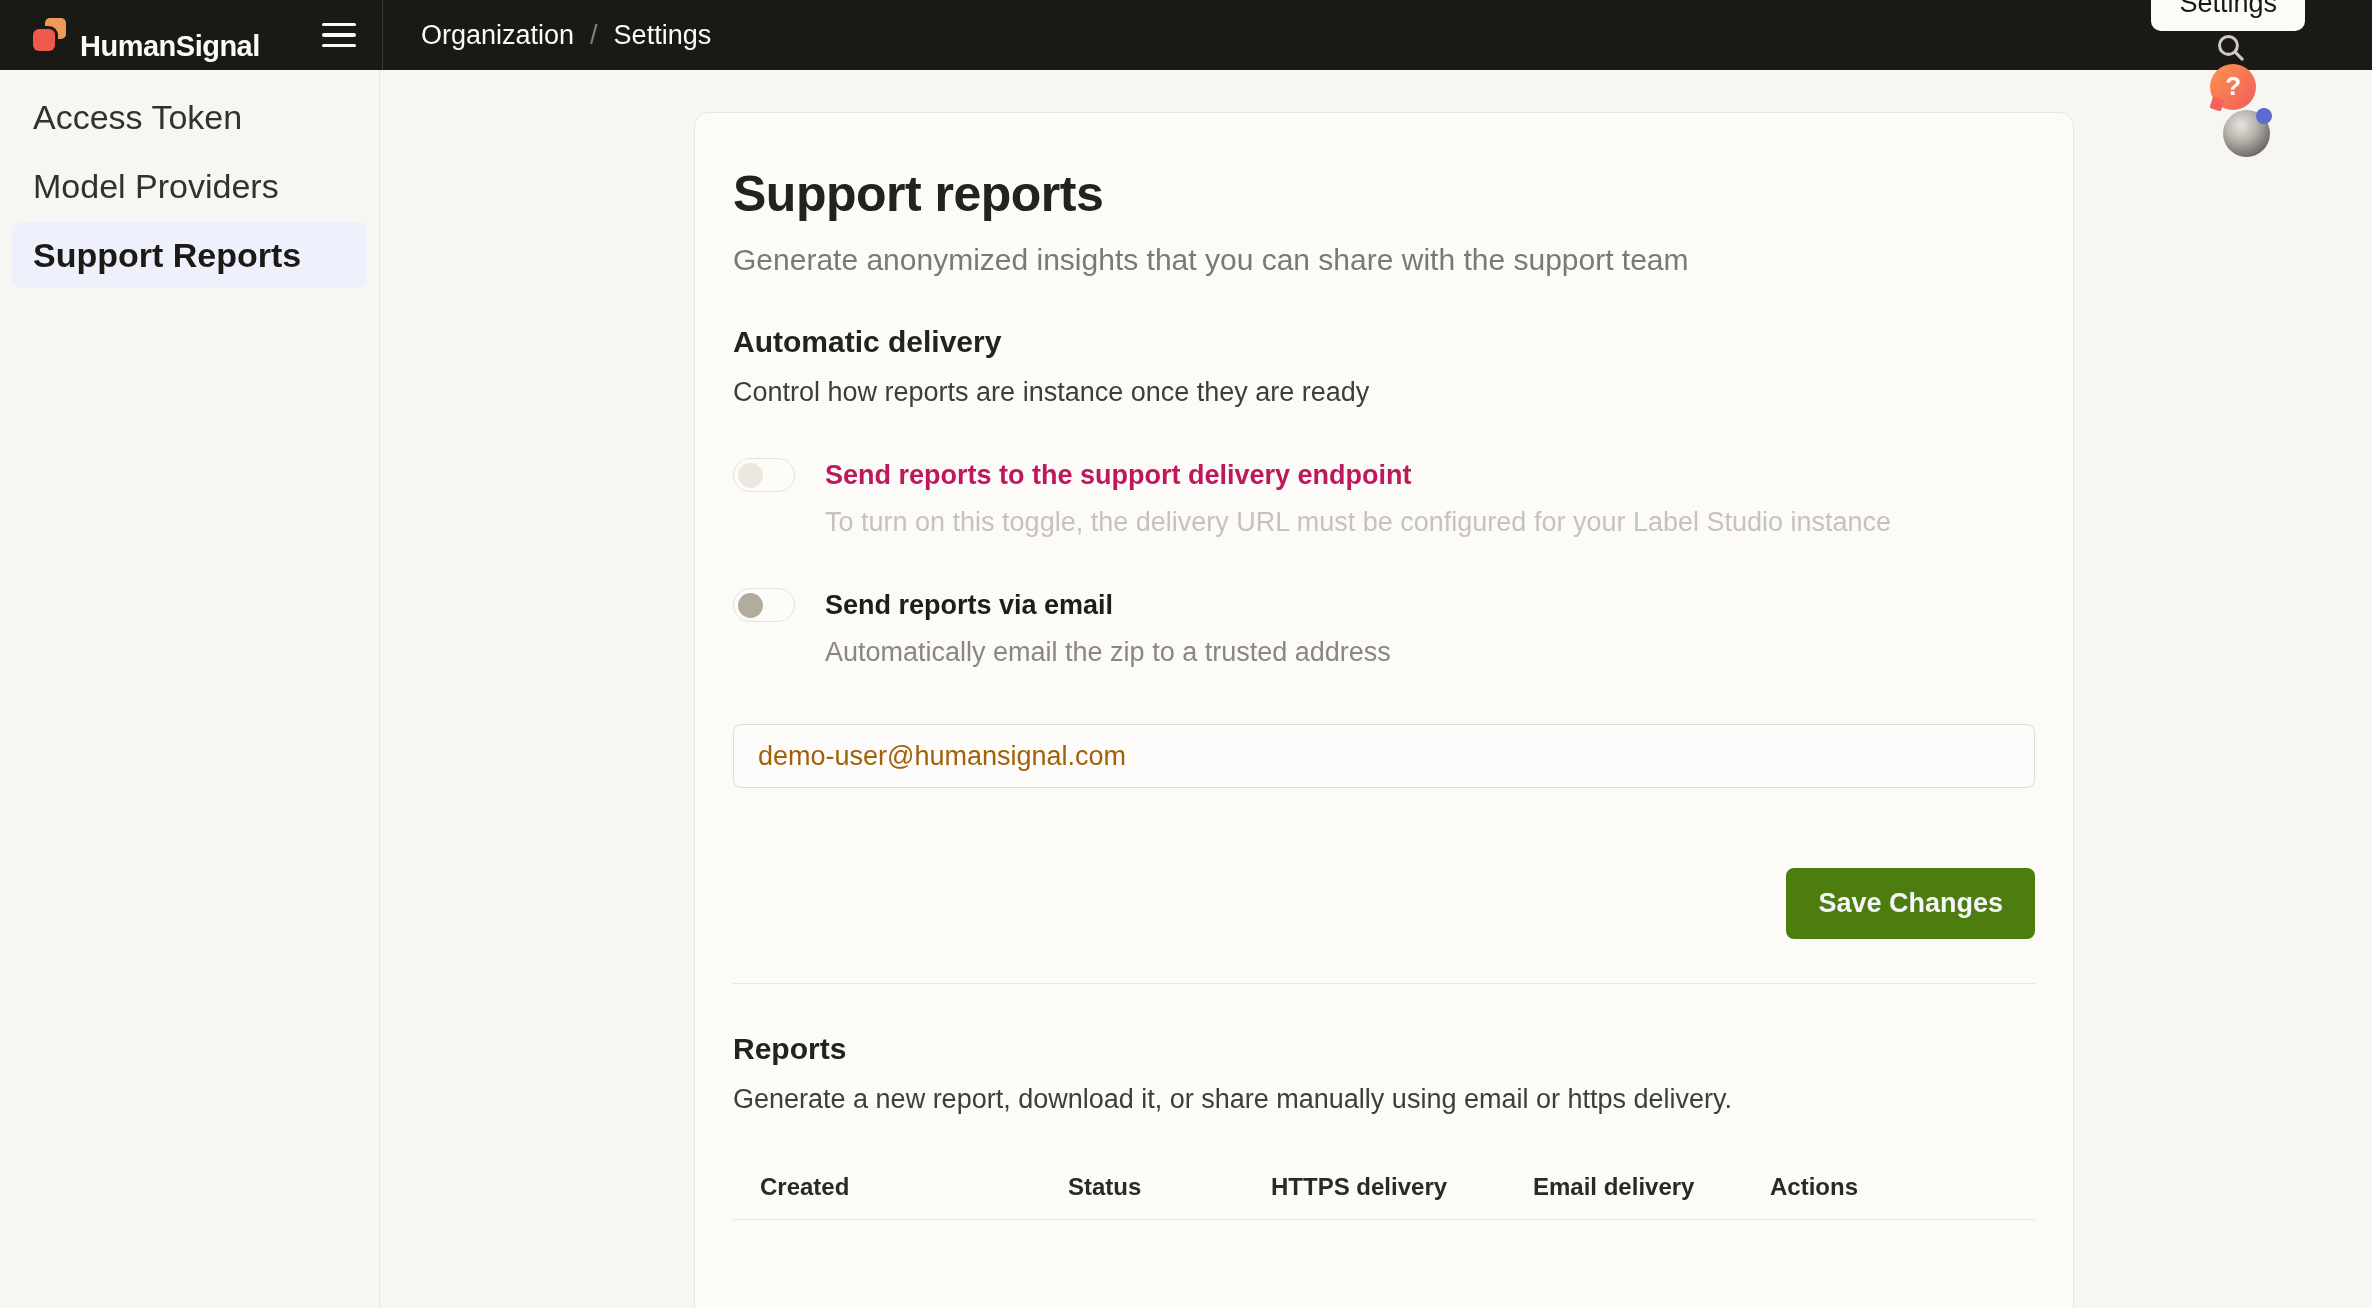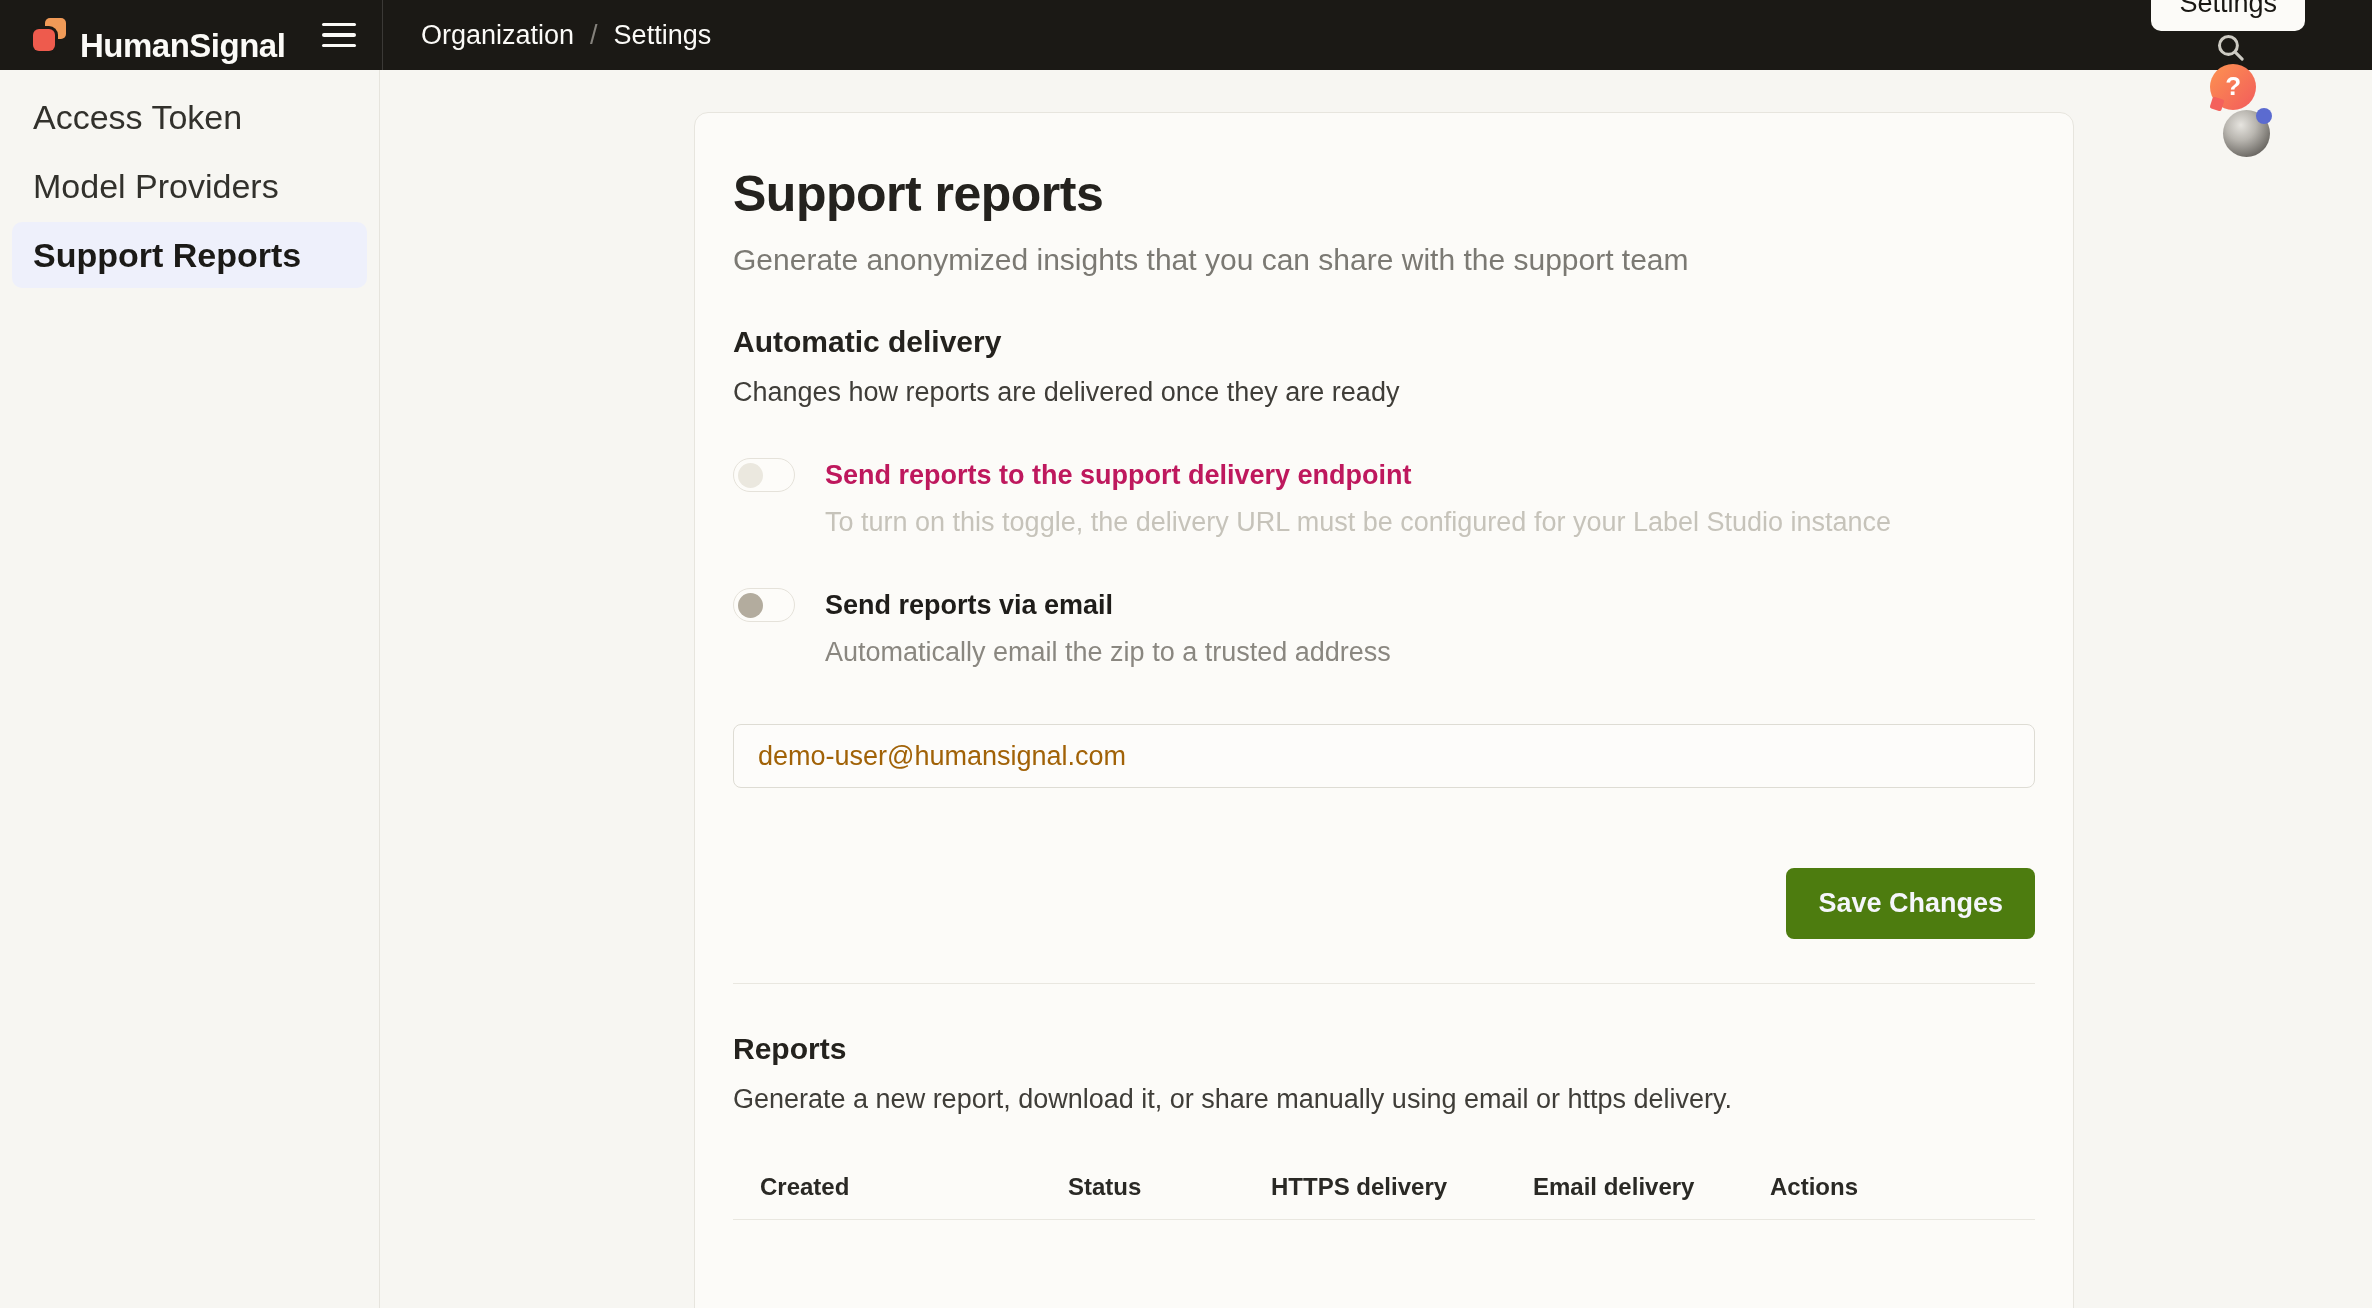--- a/index.html
+++ b/index.html
@@ -23,21 +23,21 @@
   .logo { display: flex; align-items: center; gap: 12px; }
   .logo-mark { position: relative; width: 38px; height: 38px; flex: 0 0 auto; }
   .logo-sq-orange {
     position: absolute; right: 2px; top: 2px; width: 21px; height: 21px;
     border-radius: 5px; background: #f09a57;
   }
   .logo-sq-red {
     position: absolute; left: 3px; bottom: 3px; width: 22px; height: 22px;
     border-radius: 6px; background: #ee5b4d; box-shadow: 0 0 0 3px #1b1915;
   }
-  .logo-text { font-size: 33px; font-weight: 600; color: #fbfaf7; letter-spacing: -0.5px; margin-top: 22px; }
+  .logo-text { font-size: 29px; font-weight: 600; color: #fbfaf7; letter-spacing: -0.5px; margin-top: 22px; }
   .hamburger { margin-left: auto; width: 34px; display: flex; flex-direction: column; gap: 7px; cursor: pointer; background: none; border: none; padding: 4px 0; }
   .hamburger span { display: block; height: 3.5px; border-radius: 2px; background: #fbfaf7; }
 
   .breadcrumb { display: flex; align-items: center; gap: 16px; margin-left: 38px; font-size: 27px; }
   .breadcrumb .crumb { color: #fbfaf7; cursor: pointer; }
   .breadcrumb .sep { color: #85827c; }
 
   .topbar-right { margin-left: auto; display: flex; align-items: center; padding-right: 26px; flex-direction: column; }
   .nav-link { font-size: 27px; color: #f4f3ef; margin-right: 48px; background: none; border: none; cursor: pointer; font-family: inherit; font-weight: 500; }
   .nav-pill {
@@ -194,21 +194,21 @@
     <div class="side-item active">Support Reports</div>
   </aside>
 
   <main class="content">
     <div class="card">
 
       <h1 class="page-title">Support reports</h1>
       <p class="page-subtitle">Generate anonymized insights that you can share with the support team</p>
 
       <h2 class="section-heading">Automatic delivery</h2>
-      <p class="section-desc">Changes how reports are delivered once they are ready</p>
+      <p class="section-desc">Control how reports are instance once they are ready</p>
 
       <div class="toggle-row disabled">
         <div class="toggle disabled">
           <div class="knob"></div>
         </div>
         <div class="toggle-texts">
           <div class="toggle-label">Send reports to the support delivery endpoint</div>
           <div class="toggle-helper">To turn on this toggle, the delivery URL must be configured for your Label Studio instance</div>
         </div>
       </div>

